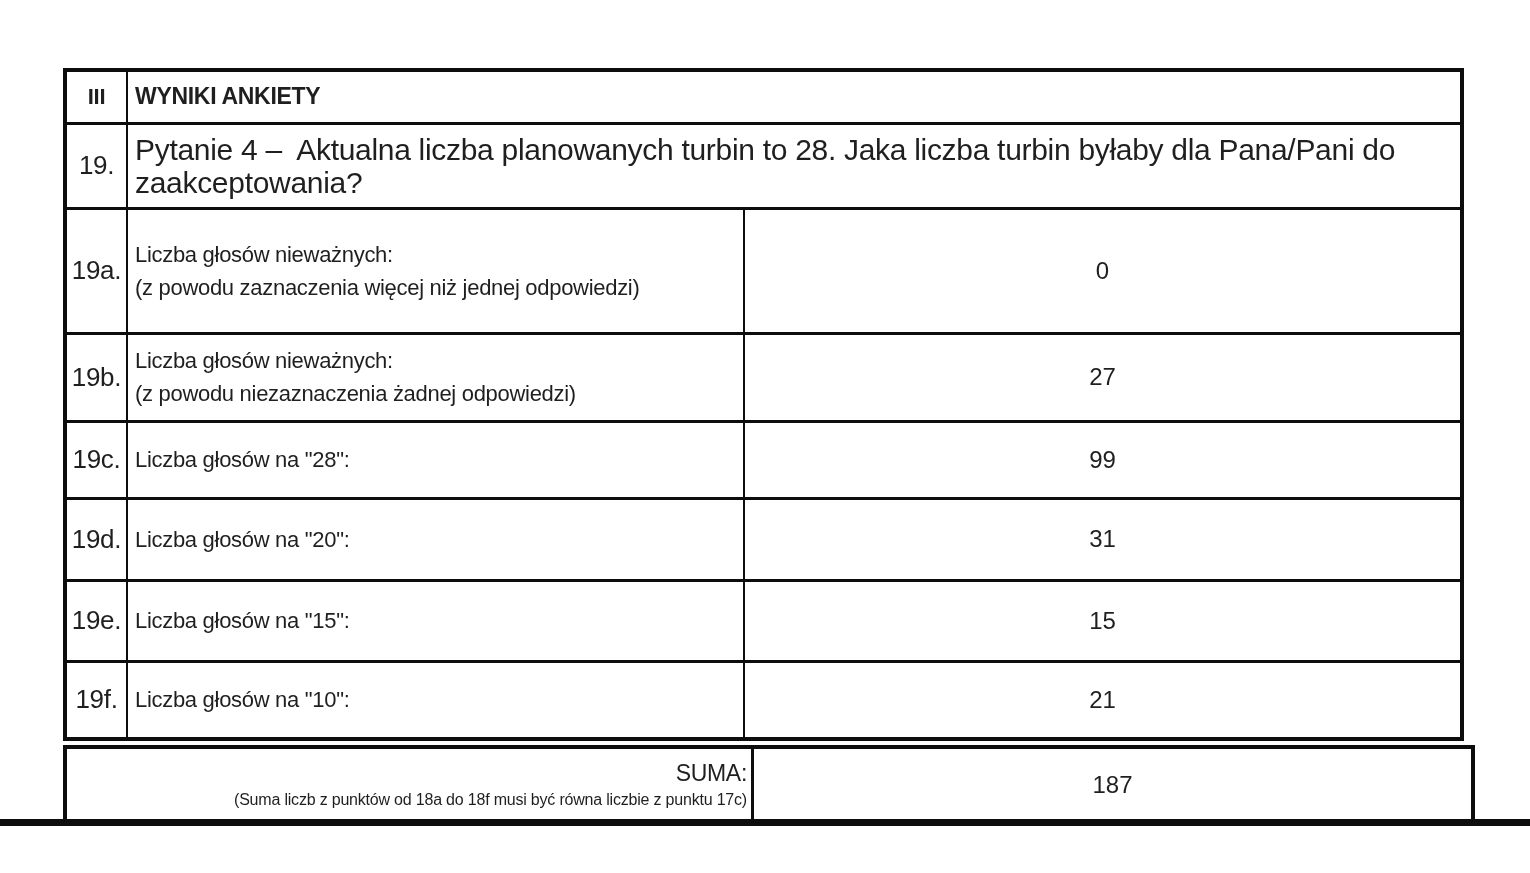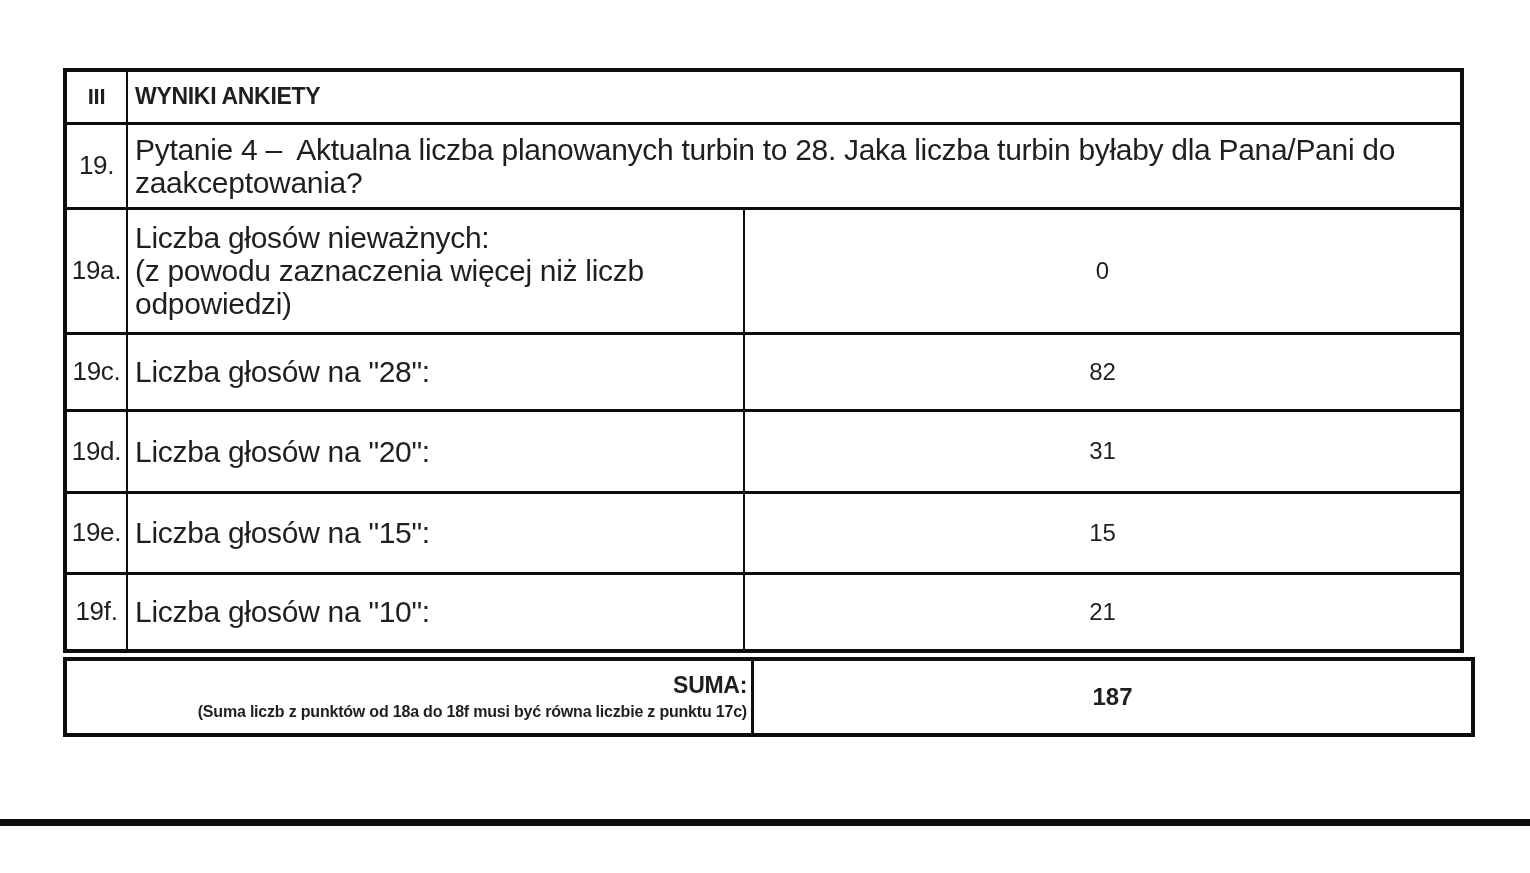--- a/index.html
+++ b/index.html
@@ -63,21 +63,21 @@
     font-size: 23px;
     padding-left: 7px;
   }
   .qcell {
     font-size: 30px;
     padding-left: 7px;
     line-height: 33px;
   }
   .qcell .qline { white-space: pre-wrap; }
   .label {
-    font-size: 30px;
+    font-size: 22px;
     padding-left: 7px;
     line-height: 33px;
   }
   .label .line2:empty { display: none; }
   .value {
     text-align: center;
     font-size: 24px;
     letter-spacing: 0;
   }
 
@@ -89,21 +89,21 @@
   .suma-table td {
     vertical-align: middle;
     overflow: hidden;
   }
   .suma-left {
     width: 679px;
     border-right: 3px solid #0d0d0d;
     text-align: right;
     padding-right: 4px;
   }
-  .suma-row { height: 76px; font-weight: bold; }
+  .suma-row { height: 76px; }
   .suma-label {
     font-size: 23px;
     line-height: 30px;
   }
   .suma-note {
     font-size: 16px;
     line-height: 24px;
     letter-spacing: -0.2px;
   }
   .suma-value { width: 715px; }
@@ -142,32 +142,40 @@
         <td class="qcell" colspan="2">
           <div class="qline">Pytanie 4 –  Aktualna liczba planowanych turbin to 28. Jaka liczba turbin byłaby dla Pana/Pani do</div>
           <div class="qline">zaakceptowania?</div>
         </td>
       </tr>
 
       <tr class="r-19a">
         <td class="num">19a.</td>
         <td class="label">
           <div class="line1">Liczba głosów nieważnych:</div>
-          <div class="line2">(z powodu zaznaczenia więcej niż liczb odpowiedzi)</div>
+          <div class="line2">(z powodu zaznaczenia więcej niż jednej odpowiedzi)</div>
         </td>
         <td class="value">0</td>
       </tr>
 
+      <tr class="r-19b">
+        <td class="num">19b.</td>
+        <td class="label">
+          <div class="line1">Liczba głosów nieważnych:</div>
+          <div class="line2">(z powodu niezaznaczenia żadnej odpowiedzi)</div>
+        </td>
+        <td class="value">27</td>
+      </tr>
 
       <tr class="r-19c">
         <td class="num">19c.</td>
         <td class="label">
           <div class="line1">Liczba głosów na "28":</div>
         </td>
-        <td class="value">82</td>
+        <td class="value">99</td>
       </tr>
 
       <tr class="r-19d">
         <td class="num">19d.</td>
         <td class="label">
           <div class="line1">Liczba głosów na "20":</div>
         </td>
         <td class="value">31</td>
       </tr>
 

